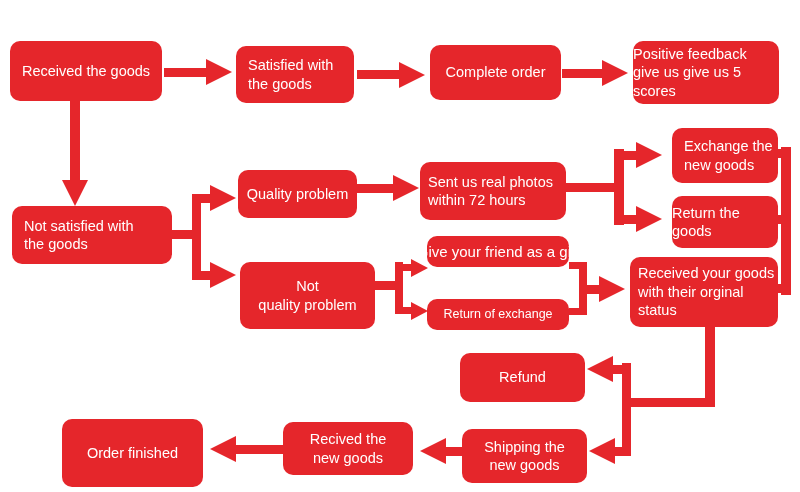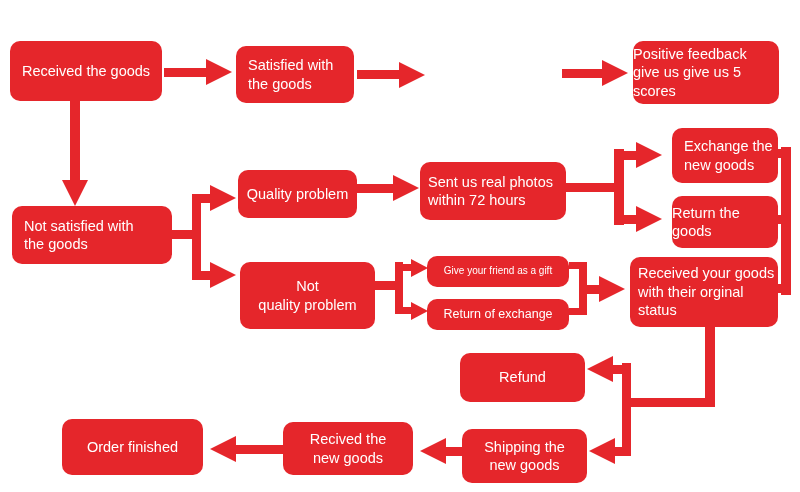--- a/index.html
+++ b/index.html
@@ -38,20 +38,23 @@
 
 <div class="stage">
 
   <div class="box" style="left:10px;top:41px;width:152px;height:60px;">
     <span class="lbl">Received the goods</span>
   </div>
   <div class="box left" style="left:236px;top:46px;width:118px;height:57px;padding-left:12px;">
     <span class="lbl">Satisfied with
 the goods</span>
   </div>
+  <div class="box" style="left:430px;top:45px;width:131px;height:55px;">
+    <span class="lbl">Complete order</span>
+  </div>
   <div class="box left" style="left:633px;top:41px;width:146px;height:63px;">
     <span class="lbl">Positive feedback
 give us give us 5
 scores</span>
   </div>
 
   <div class="box left" style="left:12px;top:206px;width:160px;height:58px;padding-left:12px;">
     <span class="lbl">Not satisfied with
 the goods</span>
   </div>
@@ -68,21 +71,21 @@
   </div>
   <div class="box left" style="left:672px;top:196px;width:106px;height:52px;">
     <span class="lbl">Return the
 goods</span>
   </div>
 
   <div class="box" style="left:240px;top:262px;width:135px;height:67px;">
     <span class="lbl">Not
 quality problem</span>
   </div>
-  <div class="box" style="left:427px;top:256px;width:142px;height:31px;font-size:10px;">
+  <div class="box" style="left:427px;top:236px;width:142px;height:31px;font-size:15px;">
     <span class="lbl">Give your friend as a gift</span>
   </div>
   <div class="box" style="left:427px;top:299px;width:142px;height:31px;font-size:12.5px;">
     <span class="lbl">Return of exchange</span>
   </div>
   <div class="box left" style="left:630px;top:257px;width:148px;height:70px;padding-left:8px;">
     <span class="lbl">Received your goods
 with their orginal
 status</span>
   </div>
@@ -91,21 +94,21 @@
     <span class="lbl">Refund</span>
   </div>
   <div class="box" style="left:462px;top:429px;width:125px;height:54px;">
     <span class="lbl">Shipping the
 new goods</span>
   </div>
   <div class="box" style="left:283px;top:422px;width:130px;height:53px;">
     <span class="lbl">Recived the
 new goods</span>
   </div>
-  <div class="box" style="left:62px;top:419px;width:141px;height:56px;">
+  <div class="box" style="left:62px;top:419px;width:141px;height:68px;">
     <span class="lbl">Order finished</span>
   </div>
 
   <div class="line" style="left:164px;top:68px;width:44px;height:9px;"></div>
   <div class="tri tri-r" style="left:206px;top:59px;"></div>
 
   <div class="line" style="left:357px;top:70px;width:44px;height:9px;"></div>
   <div class="tri tri-r" style="left:399px;top:62px;"></div>
 
   <div class="line" style="left:562px;top:69px;width:42px;height:9px;"></div>

